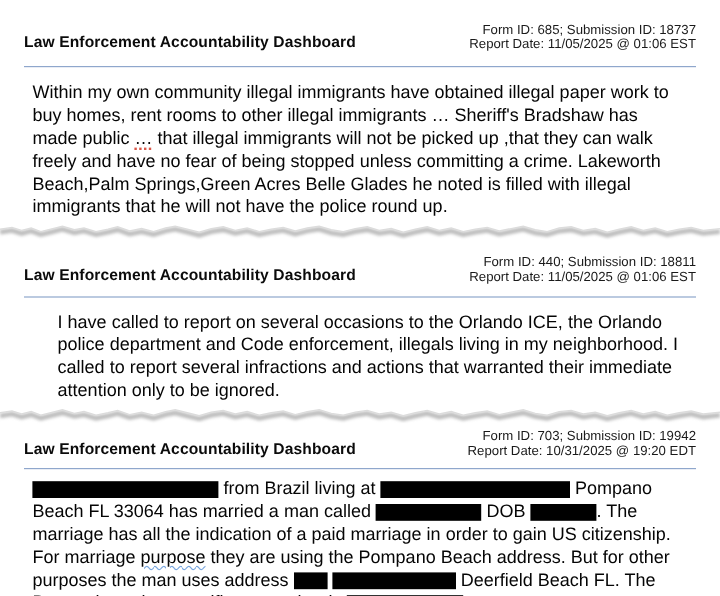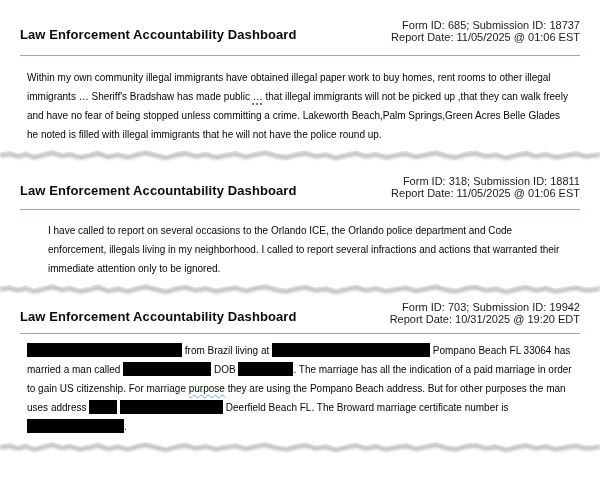--- a/index.html
+++ b/index.html
@@ -39,21 +39,21 @@
   }
   .rule {
     border: none;
     border-top: 1.5px solid #8fa7cc;
     margin: 0;
   }
   .s1 .rule { margin-top: 12px; }
   .s2 .rule { margin-top: 10px; }
   .s3 .rule { margin-top: 8px; }
   .body {
-    font-size: 10px;
+    font-size: 15px;
     line-height: 19px;
     margin: 0 7px;
     color: #050505;
   }
   .s1 .body { margin-top: 12px; }
   .s2 .body { margin-top: 11px; margin-left: 28px; }
   .s3 .body { margin-top: 7px; }
   .redact {
     display: inline-block;
     height: 14px;
@@ -108,21 +108,21 @@
   <svg class="tear" viewBox="0 0 600 18" preserveAspectRatio="none">
     <use href="#tear-shadow"></use>
       <use href="#tear-cover"></use>
       <use href="#tear-edge"></use>
   </svg>
 
   <div class="section s2">
     <div class="hdr">
       <div class="title">Law Enforcement Accountability Dashboard</div>
       <div class="meta">
-        <div>Form ID: 318; Submission ID: 18811</div>
+        <div>Form ID: 440; Submission ID: 18811</div>
         <div>Report Date: 11/05/2025 @ 01:06 EST</div>
       </div>
     </div>
     <hr class="rule">
     <p class="body"><span>I have called to report on several occasions to the Orlando ICE, the Orlando police department and Code enforcement, illegals living in my neighborhood. I called to report several infractions and actions that warranted their immediate attention only to be ignored.</span></p>
   </div>
 
   <svg class="tear" viewBox="0 0 600 18" preserveAspectRatio="none">
     <use href="#tear-shadow"></use>
       <use href="#tear-cover"></use>

